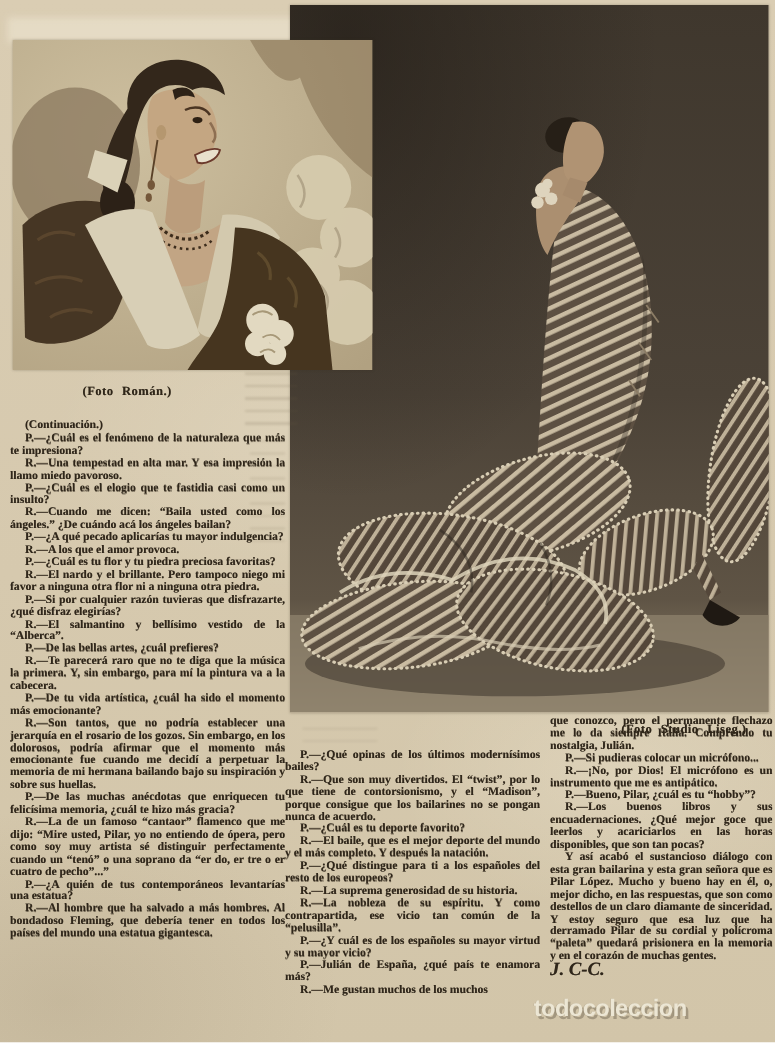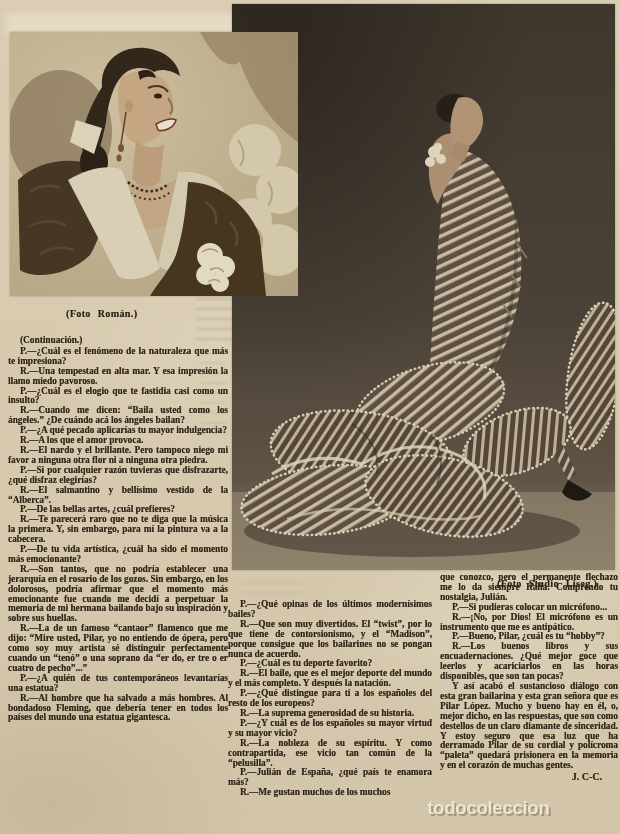--- a/index.html
+++ b/index.html
@@ -28,21 +28,21 @@
     position:absolute;overflow:hidden;color:#2f261a;font-weight:700;
     font-size:9.3px;line-height:9.9px;text-align:justify;
     text-shadow:0.2px 0.2px 0.2px rgba(47,38,26,0.55);
   }
   .col-left{left:8px;top:336px;width:220px;height:498px;}
   .col-mid{left:228px;top:600px;width:204px;height:234px;}
   .col-right{left:440px;top:573px;width:178px;height:237px;}
   .para{margin:0;text-indent:12px;}
   .para.noindent{text-indent:0;}
   .note{margin:0 0 1px 0;text-indent:12px;}
-  .sig{margin:1px 0 0 0;text-align:right;padding-right:16px;font-size:10px;}
+  .sig{margin:1px 0 0 0;text-align:left;padding-right:16px;font-style:italic;font-size:15px;}
   .watermark{
     position:absolute;left:427px;top:797px;z-index:10;
     font-family:"Liberation Sans","DejaVu Sans",sans-serif;font-weight:700;
     font-size:19px;letter-spacing:-0.5px;color:#ece6d4;
     text-shadow:2px 2px 0 rgba(123,113,93,0.55), -0.5px -0.5px 0 rgba(123,113,93,0.22);
   }
   .smudge{
     position:absolute;z-index:2;opacity:0.30;filter:blur(1px);
     background:repeating-linear-gradient(180deg, rgba(100,88,66,0.55) 0 2px, transparent 2px 10px);
   }
@@ -174,41 +174,43 @@
   <div class="caption caption-liseg">(Foto Studio Liseg.)</div>
 
   <div class="col col-left">
     <p class="note">(Continuación.)</p>
     <p class="para">P.—¿Cuál es el fenómeno de la naturaleza que más te impresiona?</p>
     <p class="para">R.—Una tempestad en alta mar. Y esa impresión la llamo miedo pavoroso.</p>
     <p class="para">P.—¿Cuál es el elogio que te fastidia casi como un insulto?</p>
     <p class="para">R.—Cuando me dicen: “Baila usted como los ángeles.” ¿De cuándo acá los ángeles bailan?</p>
     <p class="para">P.—¿A qué pecado aplicarías tu mayor indulgencia?</p>
     <p class="para">R.—A los que el amor provoca.</p>
+    <p class="para">P.—¿Cuál es tu flor y tu piedra preciosa favoritas?</p>
     <p class="para">R.—El nardo y el brillante. Pero tampoco niego mi favor a ninguna otra flor ni a ninguna otra piedra.</p>
     <p class="para">P.—Si por cualquier razón tuvieras que disfrazarte, ¿qué disfraz elegirías?</p>
     <p class="para">R.—El salmantino y bellísimo vestido de la “Alberca”.</p>
     <p class="para">P.—De las bellas artes, ¿cuál prefieres?</p>
     <p class="para">R.—Te parecerá raro que no te diga que la música la primera. Y, sin embargo, para mí la pintura va a la cabecera.</p>
     <p class="para">P.—De tu vida artística, ¿cuál ha sido el momento más emocionante?</p>
     <p class="para">R.—Son tantos, que no podría establecer una jerarquía en el rosario de los gozos. Sin embargo, en los dolorosos, podría afirmar que el momento más emocionante fue cuando me decidí a perpetuar la memoria de mi hermana bailando bajo su inspiración y sobre sus huellas.</p>
+    <p class="para">P.—De las muchas anécdotas que enriquecen tu felicísima memoria, ¿cuál te hizo más gracia?</p>
     <p class="para">R.—La de un famoso “cantaor” flamenco que me dijo: “Mire usted, Pilar, yo no entiendo de ópera, pero como soy muy artista sé distinguir perfectamente cuando un “tenó” o una soprano da “er do, er tre o er cuatro de pecho”...”</p>
     <p class="para">P.—¿A quién de tus contemporáneos levantarías una estatua?</p>
     <p class="para">R.—Al hombre que ha salvado a más hombres. Al bondadoso Fleming, que debería tener en todos los países del mundo una estatua gigantesca.</p>
   </div>
 
   <div class="col col-mid">
     <p class="para">P.—¿Qué opinas de los últimos modernísimos bailes?</p>
     <p class="para">R.—Que son muy divertidos. El “twist”, por lo que tiene de contorsionismo, y el “Madison”, porque consigue que los bailarines no se pongan nunca de acuerdo.</p>
     <p class="para">P.—¿Cuál es tu deporte favorito?</p>
     <p class="para">R.—El baile, que es el mejor deporte del mundo y el más completo. Y después la natación.</p>
     <p class="para">P.—¿Qué distingue para ti a los españoles del resto de los europeos?</p>
     <p class="para">R.—La suprema generosidad de su historia.</p>
+    <p class="para">R.—La nobleza de su espíritu. Y como contrapartida, ese vicio tan común de la “pelusilla”.</p>
     <p class="para">P.—¿Y cuál es de los españoles su mayor virtud y su mayor vicio?</p>
-    <p class="para">R.—La nobleza de su espíritu. Y como contrapartida, ese vicio tan común de la “pelusilla”.</p>
     <p class="para">P.—Julián de España, ¿qué país te enamora más?</p>
     <p class="para">R.—Me gustan muchos de los muchos</p>
   </div>
 
   <div class="col col-right">
     <p class="para noindent">que conozco, pero el permanente flechazo me lo da siempre Italia. Comprendo tu nostalgia, Julián.</p>
     <p class="para">P.—Si pudieras colocar un micrófono...</p>
     <p class="para">R.—¡No, por Dios! El micrófono es un instrumento que me es antipático.</p>
     <p class="para">P.—Bueno, Pilar, ¿cuál es tu “hobby”?</p>
     <p class="para">R.—Los buenos libros y sus encuadernaciones. ¿Qué mejor goce que leerlos y acariciarlos en las horas disponibles, que son tan pocas?</p>

